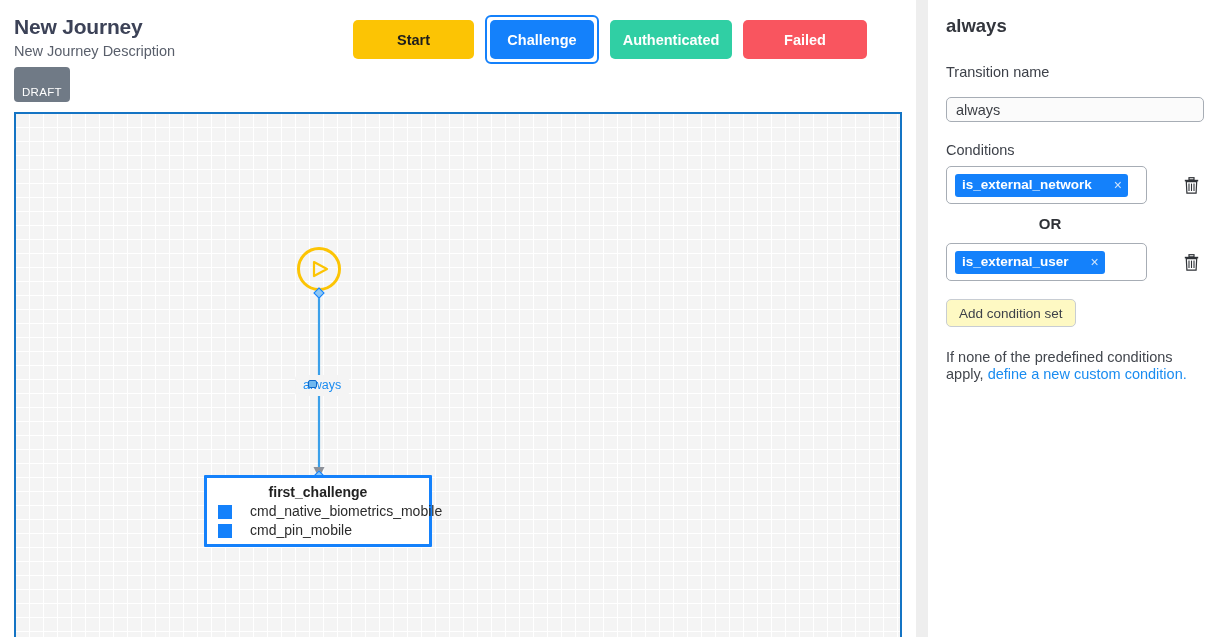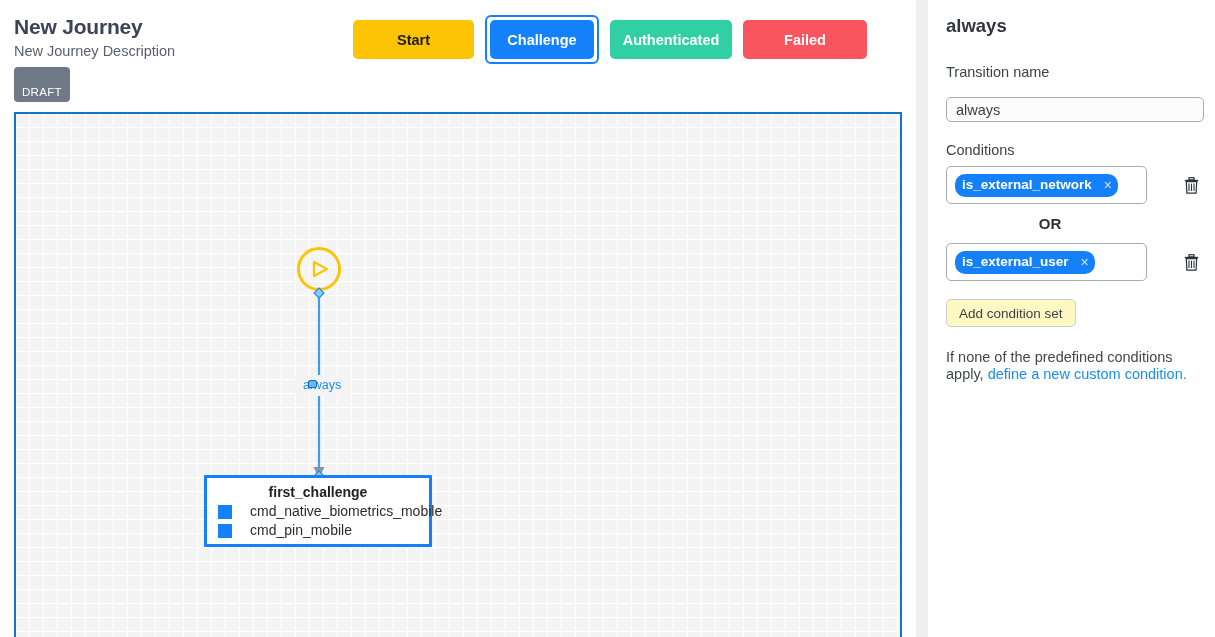--- a/index.html
+++ b/index.html
@@ -243,28 +243,28 @@
     min-height: 38px;
     background: #ffffff;
     border: 1px solid #a7adb5;
     border-radius: 5px;
     display: flex;
     align-items: center;
     padding: 0 8px;
   }
   .cond-tag {
     background: #1481fb;
-    border-radius: 10px;
+    border-radius: 3px;
     color: #ffffff;
     font-size: 13.5px;
     font-weight: bold;
     padding: 3px 6px 4px 7px;
     display: inline-flex;
     align-items: center;
-    gap: 12px;
+    gap: 22px;
     line-height: 16px;
     cursor: pointer;
     white-space: nowrap;
   }
   .cond-tag-x {
     font-size: 14px;
     font-weight: normal;
     color: #cfe4fb;
     line-height: 14px;
     cursor: pointer;

